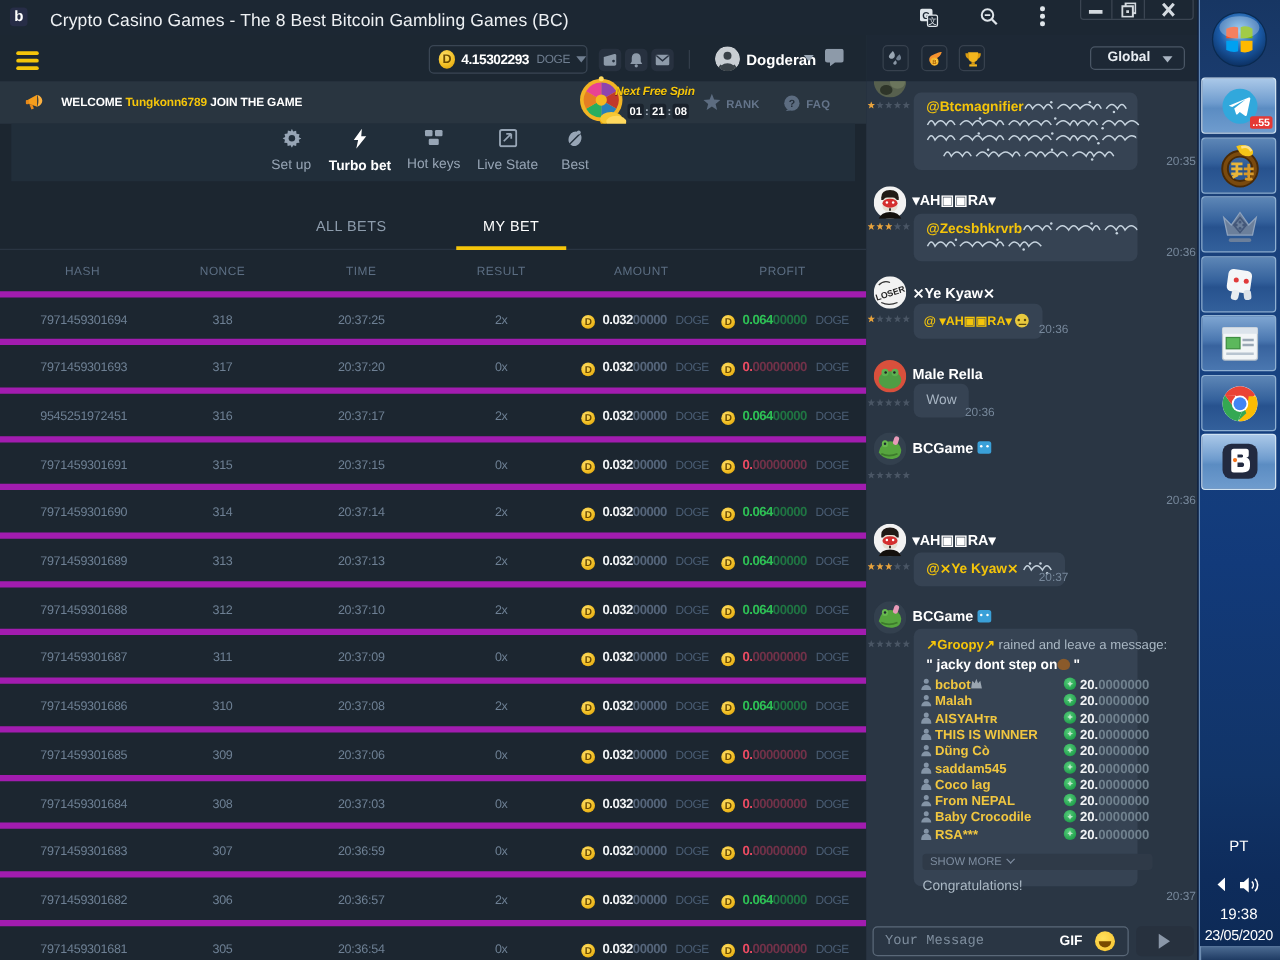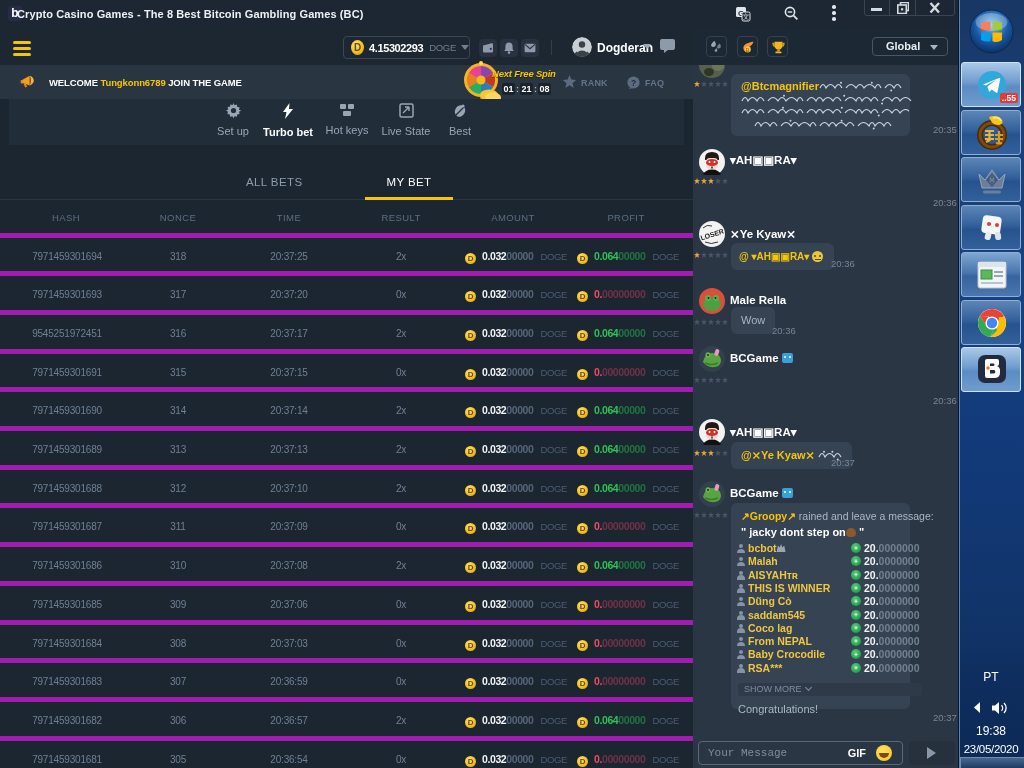--- a/index.html
+++ b/index.html
@@ -1,21 +1,21 @@
 <!DOCTYPE html>
 <html><head><meta charset="utf-8">
 <style>
 *{margin:0;padding:0;box-sizing:border-box}
 html,body{width:1024px;height:768px;overflow:hidden;background:#1c2732;font-family:"Liberation Sans",sans-serif;-webkit-font-smoothing:antialiased}
 .abs{position:absolute}
 body{position:relative}
 
 #titlebar{position:absolute;left:0;top:0;width:958px;height:28px;background:#1c2733}
 #titlebar .logo{position:absolute;left:8px;top:6px;width:14px;height:15px;background:#272d47;border-radius:3px;color:#fff;font-weight:bold;font-size:12px;text-align:center;line-height:15px}
-#titlebar .ttl{position:absolute;left:17px;top:8px;font-size:11px;font-weight:bold;color:#eef1f4;letter-spacing:.1px}
+#titlebar .ttl{position:absolute;left:40px;top:8px;font-size:14px;font-weight:normal;color:#eef1f4;letter-spacing:.1px}
 .wbtns{position:absolute;right:3px;top:-2px;width:91px;height:18px;border:1px solid #3b4552;border-radius:3px;display:flex;align-items:stretch}
 .wbtns div{flex:1;display:flex;align-items:center;justify-content:center;color:#dfe5ea;font-size:12px;border-right:1px solid #3b4552}
 .wbtns div:last-child{border-right:none}
 
 #leftcol{position:absolute;left:0;top:28px;width:693px;height:740px;background:#1c2630}
 #hdrbar{position:absolute;left:0;top:0;width:693px;height:37px;background:#1c2732}
 .burger{position:absolute;left:13px;top:13px;width:18px;height:15px}
 .burger i{display:block;height:3px;background:#f5c50a;border-radius:2px;margin-bottom:3px}
 #balpill{position:absolute;left:343px;top:8px;width:127px;height:23px;border:1px solid #3a4654;border-radius:4px;display:flex;align-items:center}
 .dcoin{width:15px;height:15px;border-radius:50%;background:radial-gradient(circle at 38% 32%,#ffe06a,#f2bf24 55%,#d99b06);color:#6b4a00;font-size:10px;font-weight:bold;text-align:center;line-height:15px;display:inline-block}
@@ -42,21 +42,21 @@
 #cdown span{background:#1a222c;border-radius:2px;padding:1px 1.5px}
 #cdown i{font-style:normal;color:#aab5c2;margin:0 1px}
 .rankfaq{position:absolute;top:13px;color:#64748a;font-size:9px;font-weight:bold;letter-spacing:.2px}
 
 #icontabs{position:absolute;left:9px;top:71px;width:675px;height:46px;background:#212e3a}
 .itab{position:absolute;top:4px;width:70px;text-align:center}
 .itab .lbl{display:block;margin-top:3px;font-size:11px;color:#97a5b5}
 .itab.on .lbl{color:#fff;font-weight:bold}
 
 #betstabs{position:absolute;left:0;top:117px;width:693px;height:55px;border-bottom:1px solid #2a3542}
-#betstabs .t1{position:absolute;left:246px;top:24px;width:70px;text-align:left;font-size:11.5px;color:#8d9cac;letter-spacing:.4px}
+#betstabs .t1{position:absolute;left:246px;top:24px;width:70px;text-align:center;font-size:11.5px;color:#8d9cac;letter-spacing:.4px}
 #betstabs .t2{position:absolute;left:374px;top:24px;width:70px;text-align:center;font-size:11.5px;color:#fff;letter-spacing:.4px}
 #betstabs .ul{position:absolute;left:365px;top:52px;width:88px;height:3px;background:#f5c50a}
 
 #tbl{position:absolute;left:0;top:172px;width:693px}
 .th{position:absolute;top:12px;font-size:9.5px;color:#5c6e83;letter-spacing:.4px;transform:translateX(-50%)}
 .trow{position:absolute;left:0;width:693px;height:39px;border-top:5px solid #a21caf;font-size:10px;letter-spacing:-.2px;color:#6e8094}
 .trow>span{position:absolute;top:13px;transform:translateX(-50%)}
 .amt{position:absolute;top:12px;font-size:10.5px;letter-spacing:-.4px;white-space:nowrap}
 .amt .dcoin{width:11px;height:11px;font-size:8px;line-height:11px;position:relative;top:1px}
 .amt b{color:#f2f4f6;font-weight:bold;margin-left:6px}
@@ -454,20 +454,34 @@
           <path d="M4 26 Q6 20.5 13 20.5 Q20 20.5 22 26 Z" fill="#14100d"></path>
         </svg></div>
       <div class="uname" style="left:37px;top:88px">▾AH▣▣RA▾</div>
       <div class="stars" style="left:1px;top:113px">
         <i class="g"></i>
         <i class="g"></i>
         <i class="g"></i>
         <i></i>
         <i></i>
       </div>
+      <div class="bub" style="top:106px;width:179px;text-align:right;line-height:13px">
+        <div style="white-space:nowrap;text-align:left"><span class="m">@Zecsbhkrvrb</span><svg width="92" height="11" viewBox="0 0 92 11" style="vertical-align:-2px">
+            <path d="M1 7 q3 -7 6 0 q4.5 -7 9 0 q3.5 -7 7 0 m4 0 q5 -7 10 0 q4 -7 8 0 q5.5 -7 11 0 q3 -7 6 0 m4 0 q4.5 -7 9 0 q3.5 -7 7 0 q5 -7 10 0" fill="none" stroke="#c6d3de" stroke-width="1.2"></path>
+            <circle cx="23" cy="1.8" r="1" fill="#c6d3de"></circle>
+            <circle cx="55.199999999999996" cy="1.8" r="1" fill="#c6d3de"></circle>
+            <circle cx="75.44" cy="9.6" r="1" fill="#c6d3de"></circle>
+          </svg></div>
+        <div style="text-align:left"><svg width="95" height="11" viewBox="0 0 95 11" style="vertical-align:-2px">
+            <path d="M1 7 q3 -7 6 0 q4.5 -7 9 0 q3.5 -7 7 0 m4 0 q5 -7 10 0 q4 -7 8 0 q5.5 -7 11 0 q3 -7 6 0 m4 0 q4.5 -7 9 0 q3.5 -7 7 0 q5 -7 10 0" fill="none" stroke="#c6d3de" stroke-width="1.2"></path>
+            <circle cx="23.75" cy="1.8" r="1" fill="#c6d3de"></circle>
+            <circle cx="57" cy="1.8" r="1" fill="#c6d3de"></circle>
+            <circle cx="77.89999999999999" cy="9.6" r="1" fill="#c6d3de"></circle>
+          </svg></div>
+      </div>
       <div class="ts" style="left:240px;top:132px">20:36</div>
       <div class="av" style="top:156px"><svg width="26" height="26">
           <circle cx="13" cy="13" r="13" fill="#f2f2f2"></circle>
           <text x="13" y="16" font-size="7" font-weight="bold" fill="#222" text-anchor="middle" transform="rotate(-18 13 13)" style="font-family:'Liberation Sans'">LOSER</text>
           <path d="M4 7 Q8 3 13 5" stroke="#333" stroke-width="1" fill="none"></path>
           <path d="M6 21 Q12 24 19 21" stroke="#333" stroke-width="1" fill="none"></path>
         </svg></div>
       <div class="uname" style="left:37px;top:162px">⨯Ye Kyaw⨯</div>
       <div class="stars" style="left:1px;top:187px">
         <i class="g"></i>

